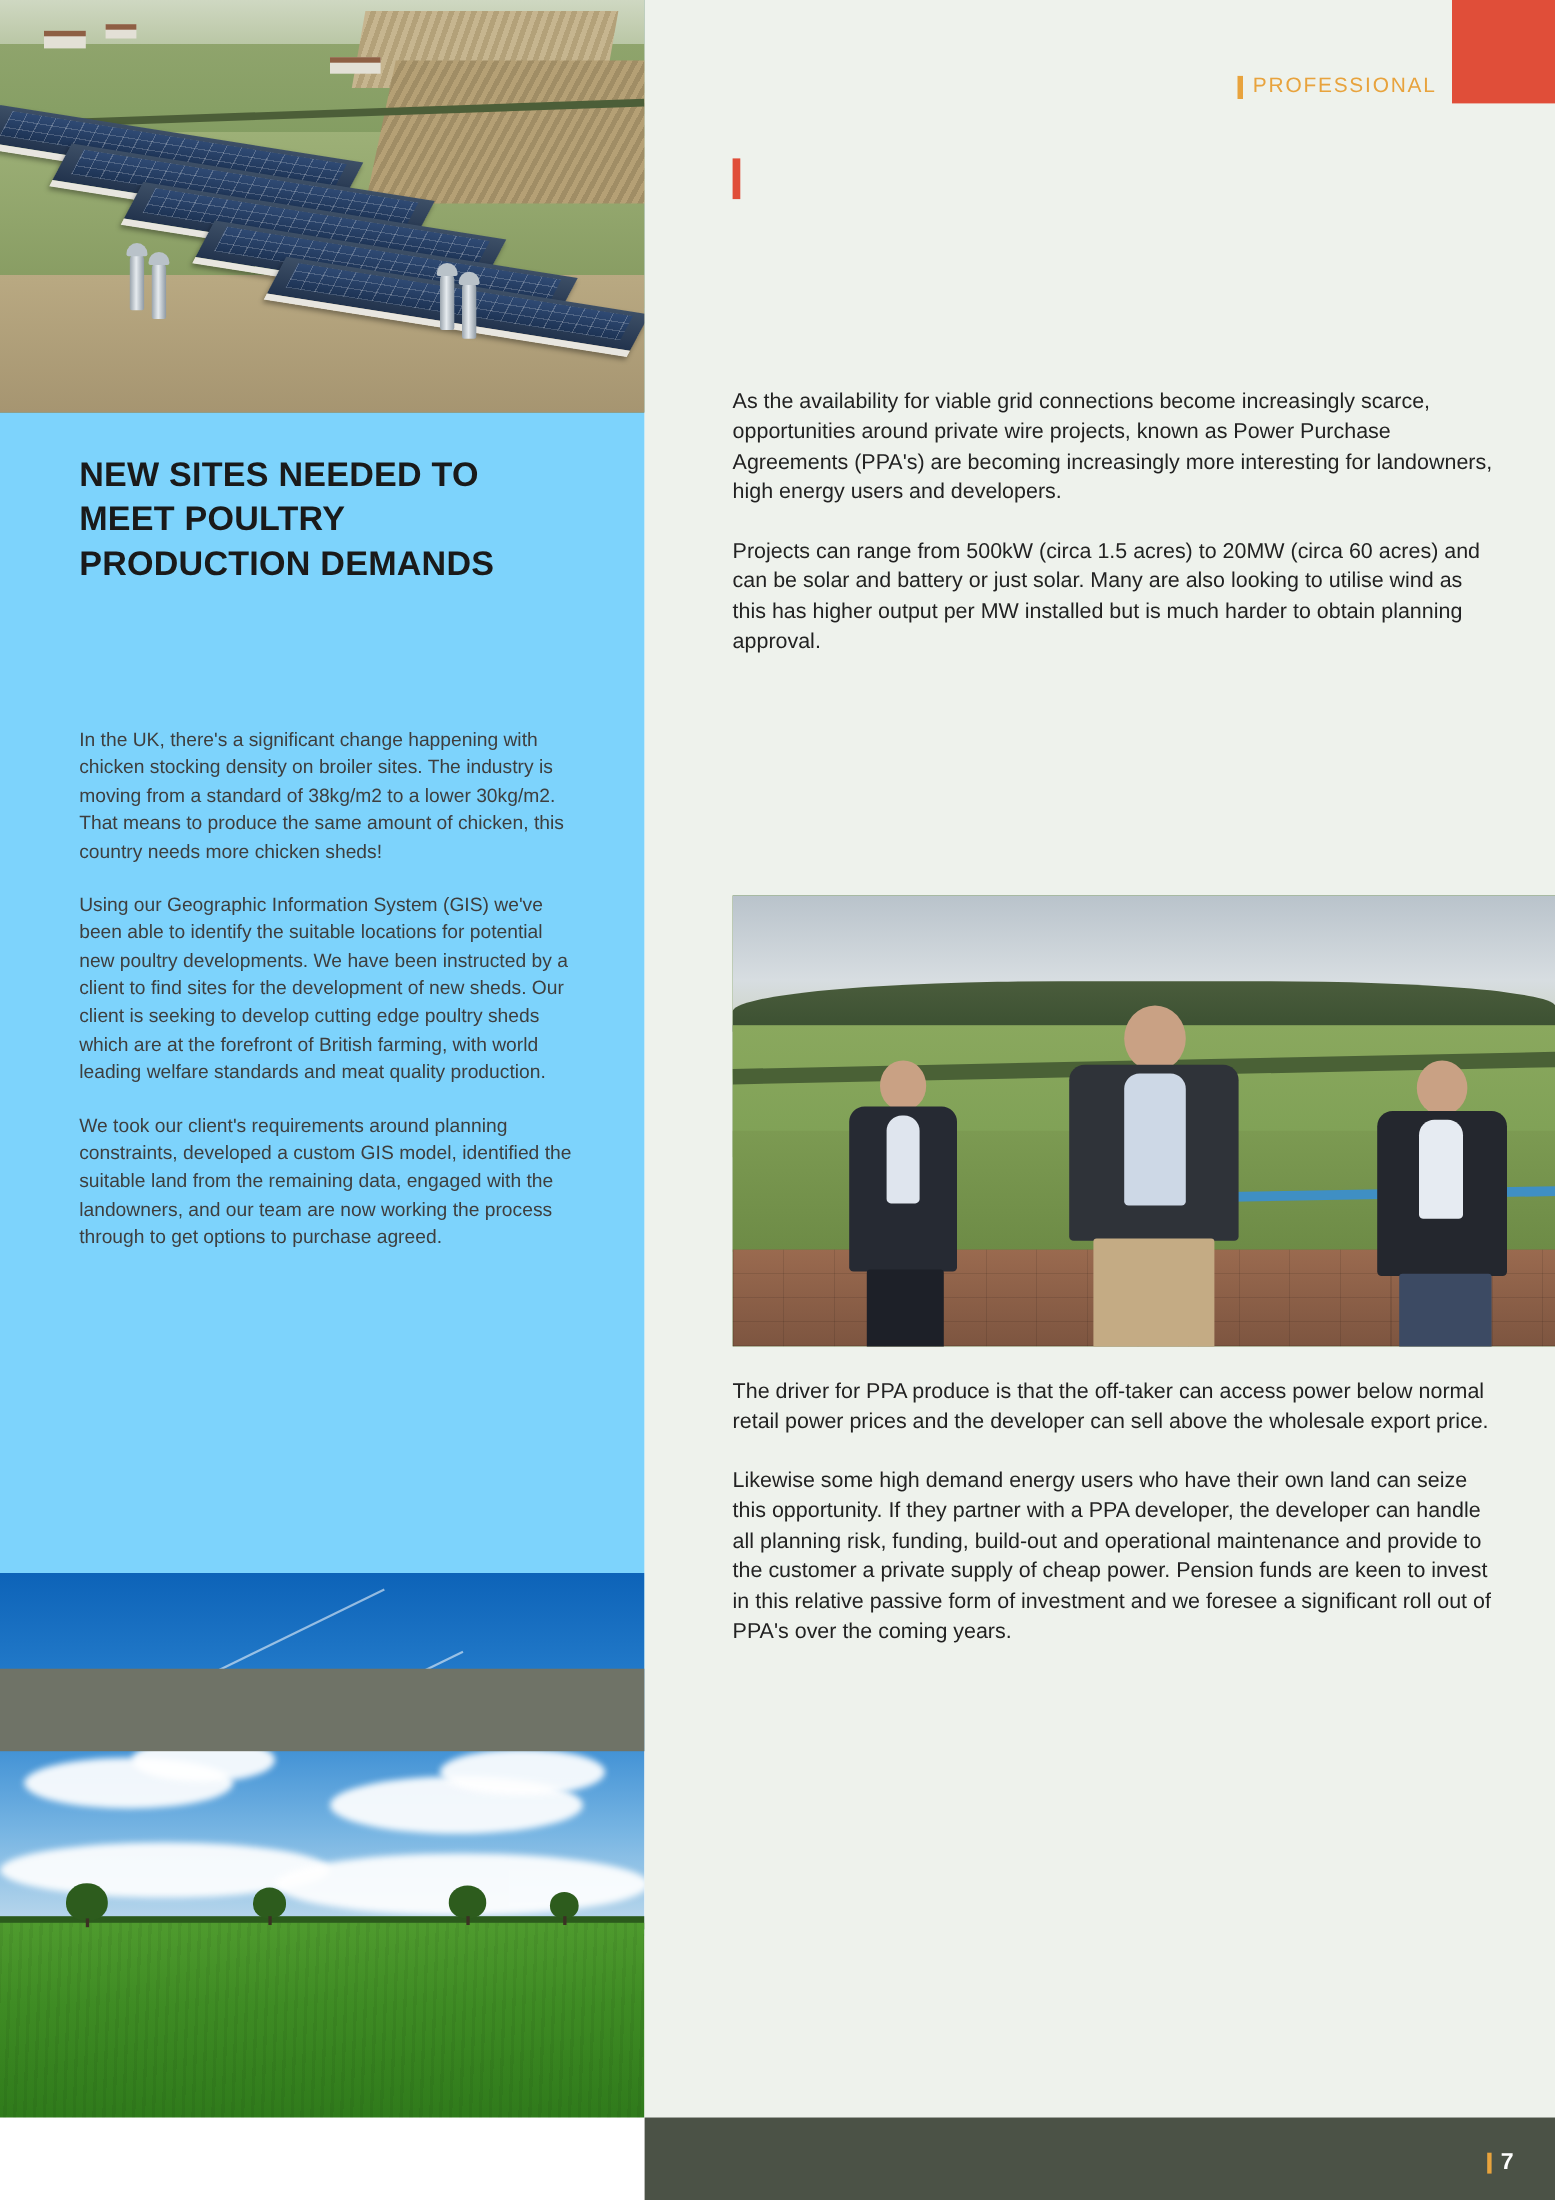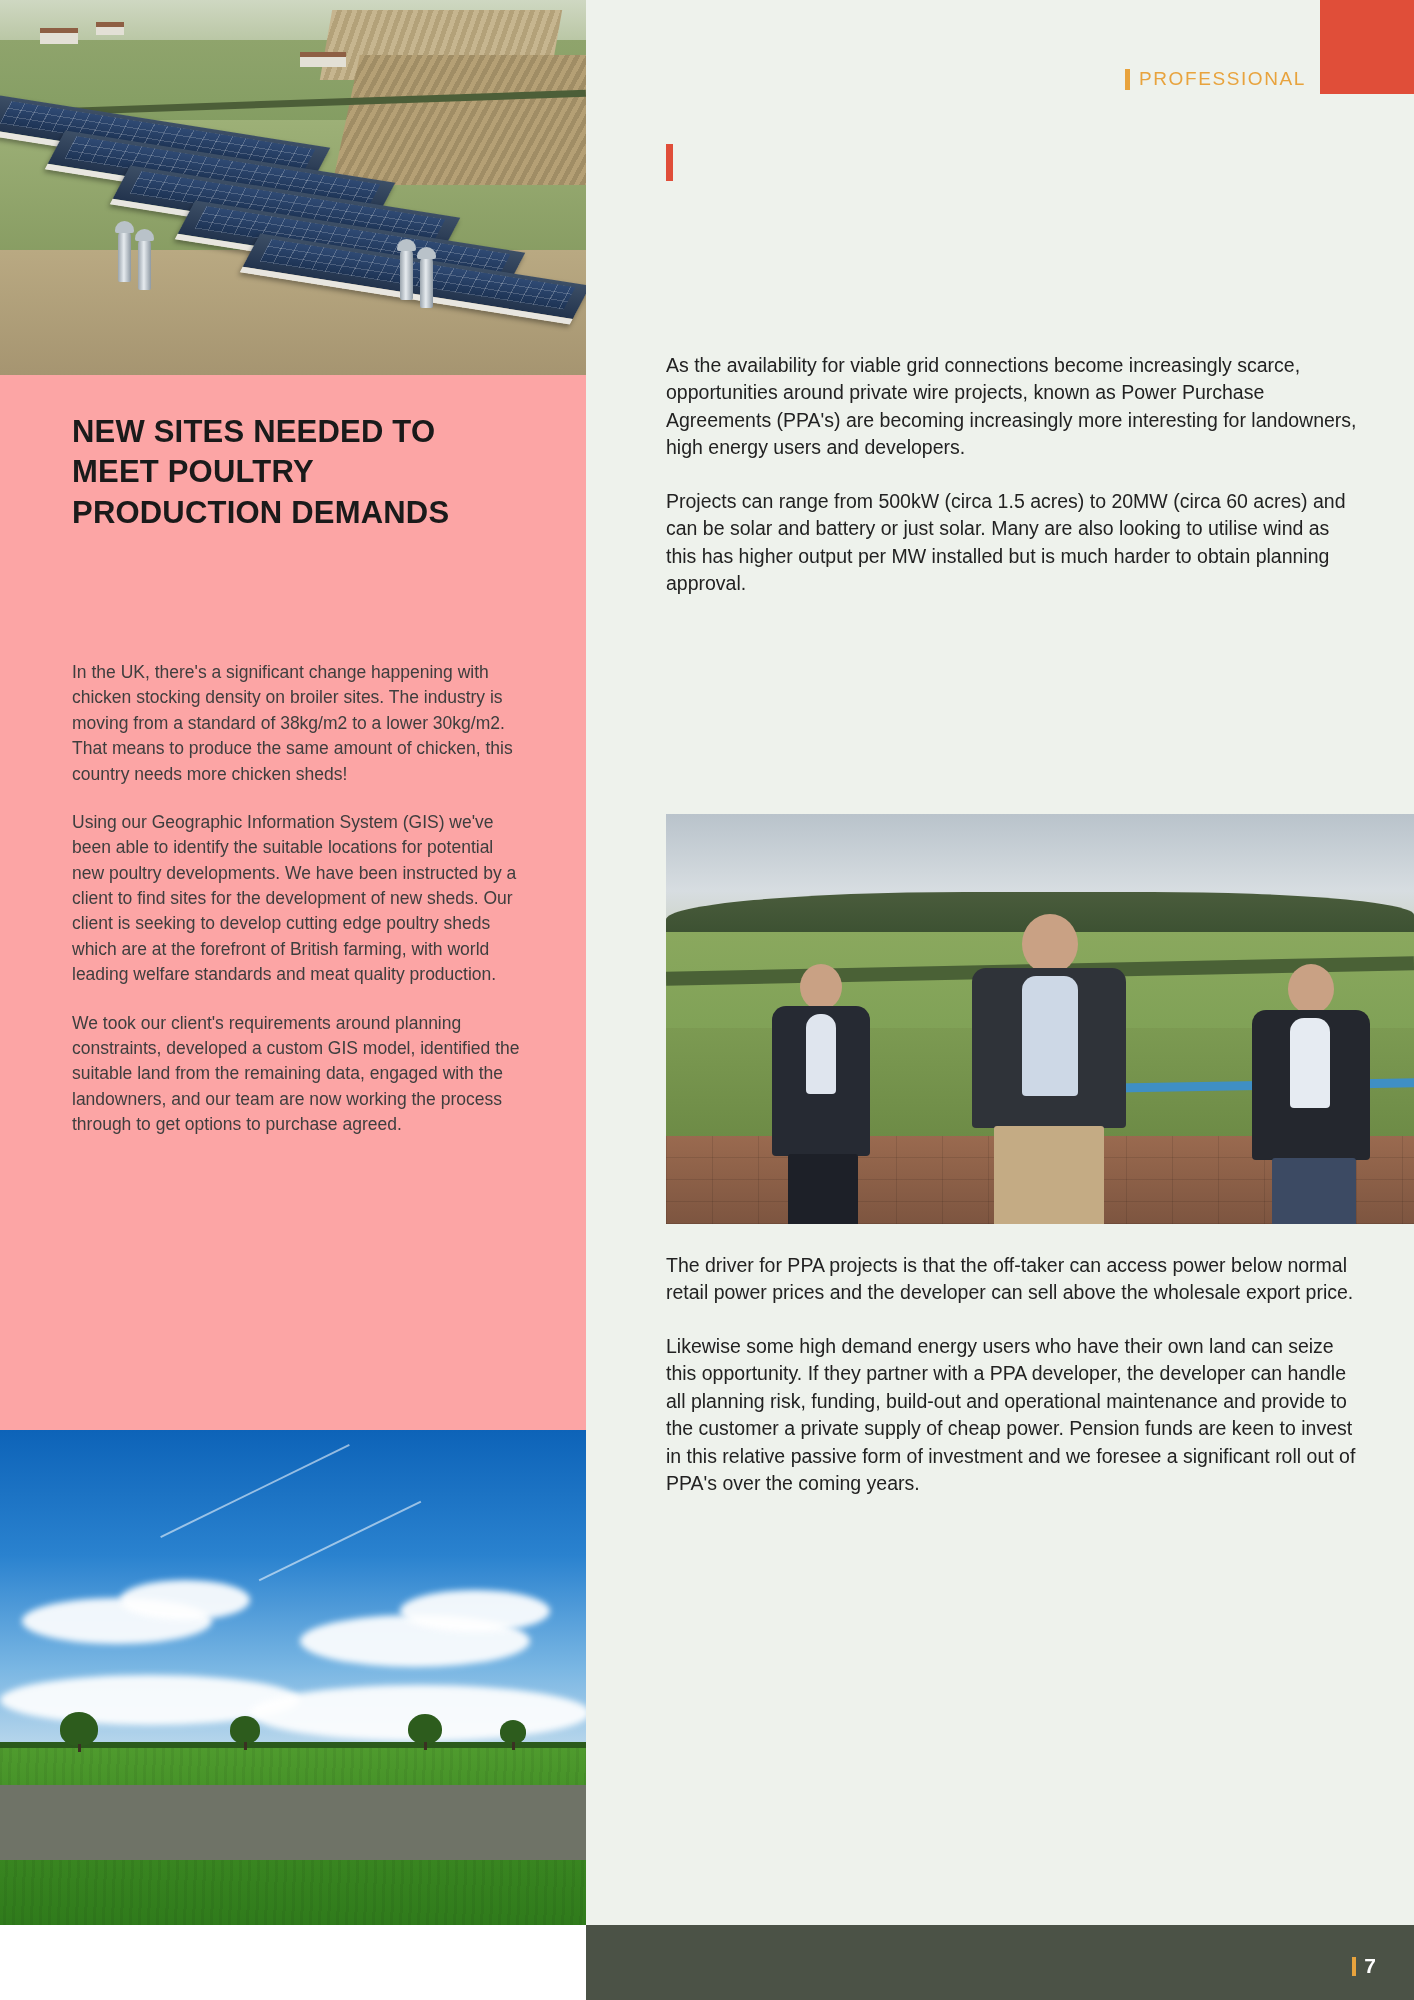--- a/index.html
+++ b/index.html
@@ -15,22 +15,22 @@
     height: 2000px;
     overflow: hidden;
     background: #ffffff;
   }
 
   
   .left-col {
     position: absolute;
     left: 0; top: 0;
     width: 586px;
-    height: 1860px;
-    background: #fca5a5;
+    height: 1592px;
+    background: #7dd3fc;
   }
 
   
   .photo-poultry {
     position: absolute;
     left: 0; top: 0;
     width: 586px;
     height: 375px;
     overflow: hidden;
     background: #6d7f4e;
@@ -392,21 +392,21 @@
 
     <div class="person" style="left:580px; top:150px; width:130px; height:260px;">
       <div class="p-head" style="left:42px; top:0; width:46px; height:50px;"></div>
       <div class="p-body" style="left:6px; top:46px; width:118px; height:150px; background:#24272e;"></div>
       <div class="p-body" style="left:44px; top:54px; width:40px; height:90px; background:#e6ebf2;"></div>
       <div class="p-legs" style="left:26px; top:194px; width:84px; height:80px; background:#3c4a63;"></div>
     </div>
   </div>
 
   <div class="body-right" style="top:1252px;">
-    <p>The driver for PPA projects is that the off-taker can access power below normal retail power prices and the developer can sell above the wholesale export price.</p>
+    <p>The driver for PPA produce is that the off-taker can access power below normal retail power prices and the developer can sell above the wholesale export price.</p>
     <p>Likewise some high demand energy users who have their own land can seize this opportunity. If they partner with a PPA developer, the developer can handle all planning risk, funding, build-out and operational maintenance and provide to the customer a private supply of cheap power. Pension funds are keen to invest in this relative passive form of investment and we foresee a significant roll out of PPA's over the coming years.</p>
   </div>
 
   <div class="footer-right">
     <div class="page-num">
       <span class="page-num-bar"></span>
       <span>7</span>
     </div>
   </div>
 

